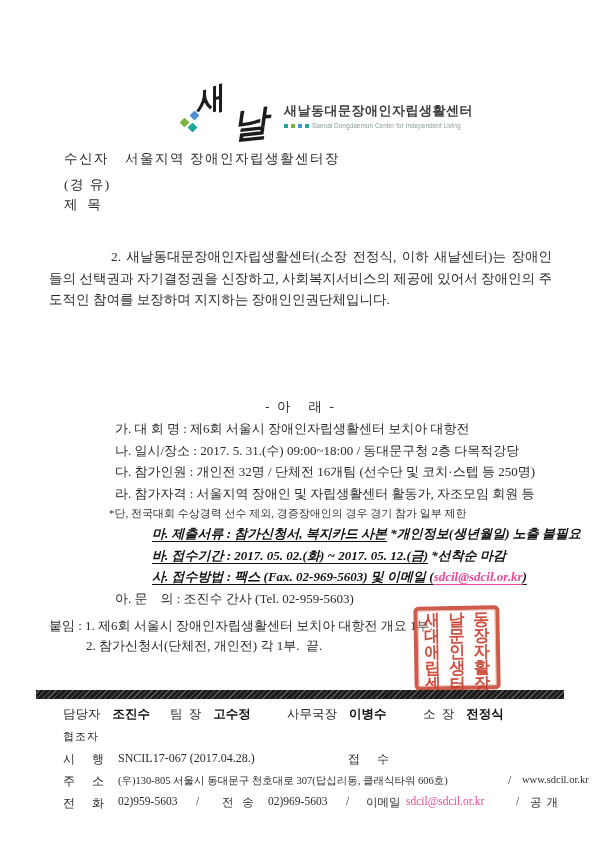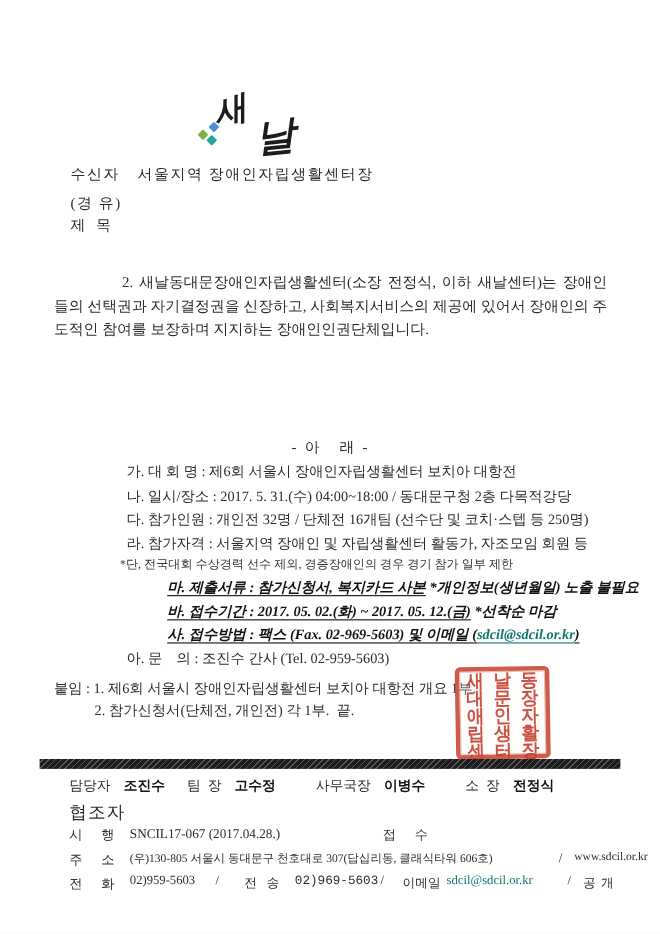--- a/index.html
+++ b/index.html
@@ -42,21 +42,21 @@
   .bodytext { position:absolute; top:246px; left:49px; width:503px; font-size:13.5px; line-height:21.7px; }
   .bodytext p { text-indent:62px; text-align:justify; }
 
   
   .mid { position:absolute; top:398px; left:49px; width:503px; font-size:13px; }
   .below-head { text-align:center; letter-spacing:2px; margin-bottom:2px; font-size:13.5px; }
   .ditem { margin-left:66px; line-height:21.5px; }
   .dfoot { margin-left:60px; font-size:11px; line-height:19px; color:#333; }
   .demph { margin-left:103px; line-height:21.5px; font-weight:bold; color:#111;font-style:italic; }
   .uline { text-decoration:underline; text-underline-offset:3px; }
-  .blue  { color:#0f766e; }
+  .blue  { color:#ec4899; }
   .attach { margin-top:7px; line-height:20px; font-size:13px; }
   .attach .l2 { margin-left:37px; }
 
   
   .sign-title { position:absolute; top:641px; left:0; width:100%; text-align:center; font-size:27px; letter-spacing:3px; color:#1a1a1a; }
   .seal {
     position:absolute; top:606px; left:414px; width:86px; height:84px;
     border:4px solid rgba(198,62,44,0.85); border-radius:5px;
     box-shadow: inset 0 0 0 1px rgba(198,62,44,0.35);
     display:grid; grid-template-columns:repeat(3,1fr); align-items:center; justify-items:center;
@@ -66,69 +66,79 @@
   }
   .seal span { font-size:16px; font-weight:bold; color:rgba(198,62,44,0.9); transform:scaleY(1.05); line-height:1; }
 
   
   .band { position:absolute; top:690px; left:36px; width:528px; height:9px;
     background:repeating-linear-gradient(135deg,#1c1c1c 0 2px,#595959 2px 3px,#1c1c1c 3px 4px); }
   .officers { position:absolute; top:706px; left:0; width:100%; font-size:12.5px; }
   .officer { position:absolute; top:0; white-space:pre; }
   .officer .name { font-weight:bold; margin-left:12px; color:#111; }
   .o0 { left:63px; } .o1 { left:170px; } .o2 { left:287px; } .o3 { left:423px; }
-  .coop { position:absolute; top:729px; left:63px; font-size:16px; letter-spacing:1px; }
+  .coop { position:absolute; top:729px; left:63px; font-size:11px; letter-spacing:1px; }
   .frow { position:absolute; left:0; width:100%; font-size:12px; }
   .frow .lbl { position:absolute; left:63px; white-space:pre; letter-spacing:1px; }
   .r-dispatch { top:751px; }
   .r-dispatch .val { position:absolute; left:118px; }
   .r-dispatch .receipt { position:absolute; left:348px; white-space:pre; letter-spacing:1px; }
   .r-addr { top:773px; }
   .r-addr .val { position:absolute; left:118px; font-size:10.5px; top:1px; white-space:pre; }
   .r-addr .sep { position:absolute; left:508px; }
   .r-addr .web { position:absolute; left:522px; font-size:10.5px; top:1px; }
   .r-phone { top:795px; }
   .r-phone .part { position:absolute; white-space:pre; font-size:11.5px; }
   .p-tel { left:118px; } .p-s1 { left:196px; } .p-faxl { left:222px; letter-spacing:1px; }
-  .p-fax { left:268px;font-family:Liberation Mono, monospace; } .p-s2 { left:346px; } .p-eml { left:366px; }
+  .p-fax { left:268px; } .p-s2 { left:346px; } .p-eml { left:366px; }
   .p-em  { left:406px; } .p-s3 { left:516px; } .p-open { left:530px; letter-spacing:1px; }
 </style>
 </head>
 <body>
 
 <div class="page">
 
   <div class="logo">
     <div class="logo-mark">
       <span class="mark-sae">새</span>
       <span class="mark-nal">날</span>
       <span class="dots">
         <i class="dot dot-blue" style="background: rgb(74, 144, 210);"></i>
         <i class="dot dot-green" style="background: rgb(124, 179, 66);"></i>
         <i class="dot dot-teal" style="background: rgb(38, 166, 154);"></i>
       </span>
     </div>
+    <div class="logo-right">
+      <div class="org-name">새날동대문장애인자립생활센터</div>
+      <div class="eng-line">
+        <i class="sq" style="background: rgb(38, 166, 154);"></i>
+          <i class="sq sq2" style="background: rgb(124, 179, 66);"></i>
+          <i class="sq sq3" style="background: rgb(74, 144, 210);"></i>
+          <i class="sq sq4" style="background: rgb(38, 166, 154);"></i>
+        <span>Saenal Dongdaemun Center for Independent Living</span>
+      </div>
+    </div>
   </div>
 
   <div class="recv">
     <span class="lbl">수신자</span><span>서울지역 장애인자립생활센터장</span>
   </div>
   <div class="via pre">(경 유)</div>
   <div class="subject">
     <div class="lbl pre">제  목</div>
   </div>
 
   <div class="bodytext">
     <p>2. 새날동대문장애인자립생활센터(소장 전정식, 이하 새날센터)는 장애인들의 선택권과 자기결정권을 신장하고, 사회복지서비스의 제공에 있어서 장애인의 주도적인 참여를 보장하며 지지하는 장애인인권단체입니다.</p>
   </div>
 
   <div class="mid">
     <div class="below-head pre">- 아   래 -</div>
     <div class="ditem pre">가. 대 회 명 : 제6회 서울시 장애인자립생활센터 보치아 대항전</div>
-    <div class="ditem pre">나. 일시/장소 : 2017. 5. 31.(수) 04:00~18:00 / 동대문구청 2층 다목적강당</div>
+    <div class="ditem pre">나. 일시/장소 : 2017. 5. 31.(수) 09:00~18:00 / 동대문구청 2층 다목적강당</div>
     <div class="ditem pre">다. 참가인원 : 개인전 32명 / 단체전 16개팀 (선수단 및 코치·스텝 등 250명)</div>
     <div class="ditem pre">라. 참가자격 : 서울지역 장애인 및 자립생활센터 활동가, 자조모임 회원 등</div>
     <div class="dfoot pre">*단, 전국대회 수상경력 선수 제외, 경증장애인의 경우 경기 참가 일부 제한</div>
     <div class="demph pre"><span class="uline">마. 제출서류 : 참가신청서, 복지카드 사본</span><span> *개인정보(생년월일) 노출 불필요</span></div>
     <div class="demph pre"><span class="uline">바. 접수기간 : 2017. 05. 02.(화) ~ 2017. 05. 12.(금)</span><span> *선착순 마감</span></div>
     <div class="demph pre"><span class="uline">사. 접수방법 : 팩스 (Fax. 02-969-5603) 및 이메일 (</span><a class="uline blue">sdcil@sdcil.or.kr</a><span class="uline">)</span></div>
     <div class="ditem pre">아. 문    의 : 조진수 간사 (Tel. 02-959-5603)</div>
 
     <div class="attach">
       <div class="pre">붙임 : 1. 제6회 서울시 장애인자립생활센터 보치아 대항전 개요 1부.</div>

